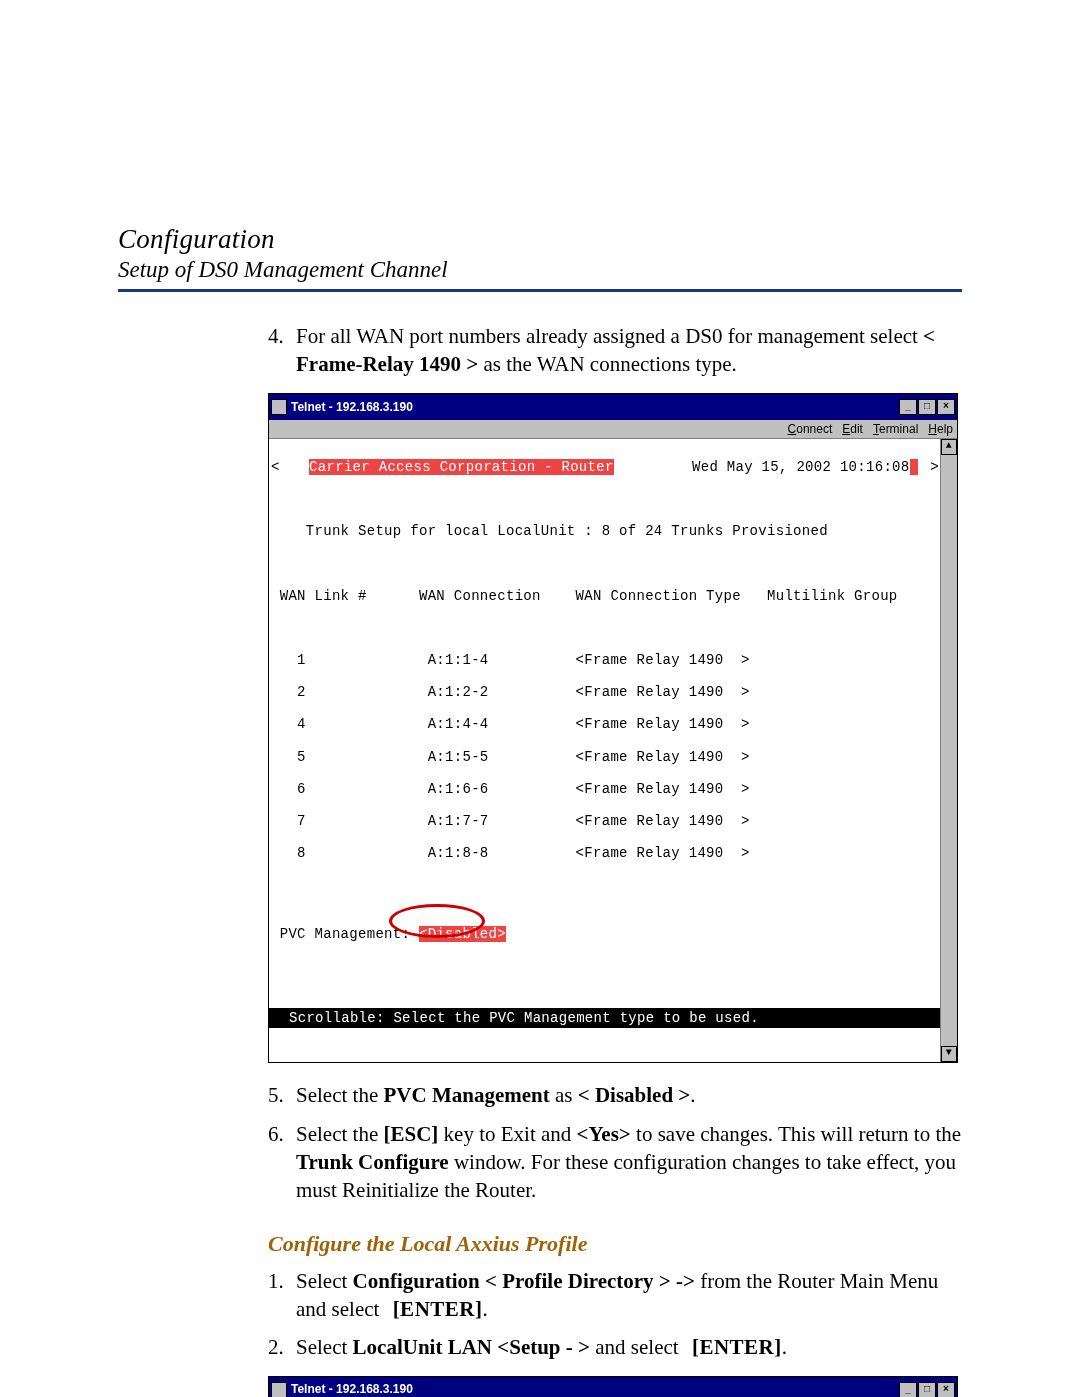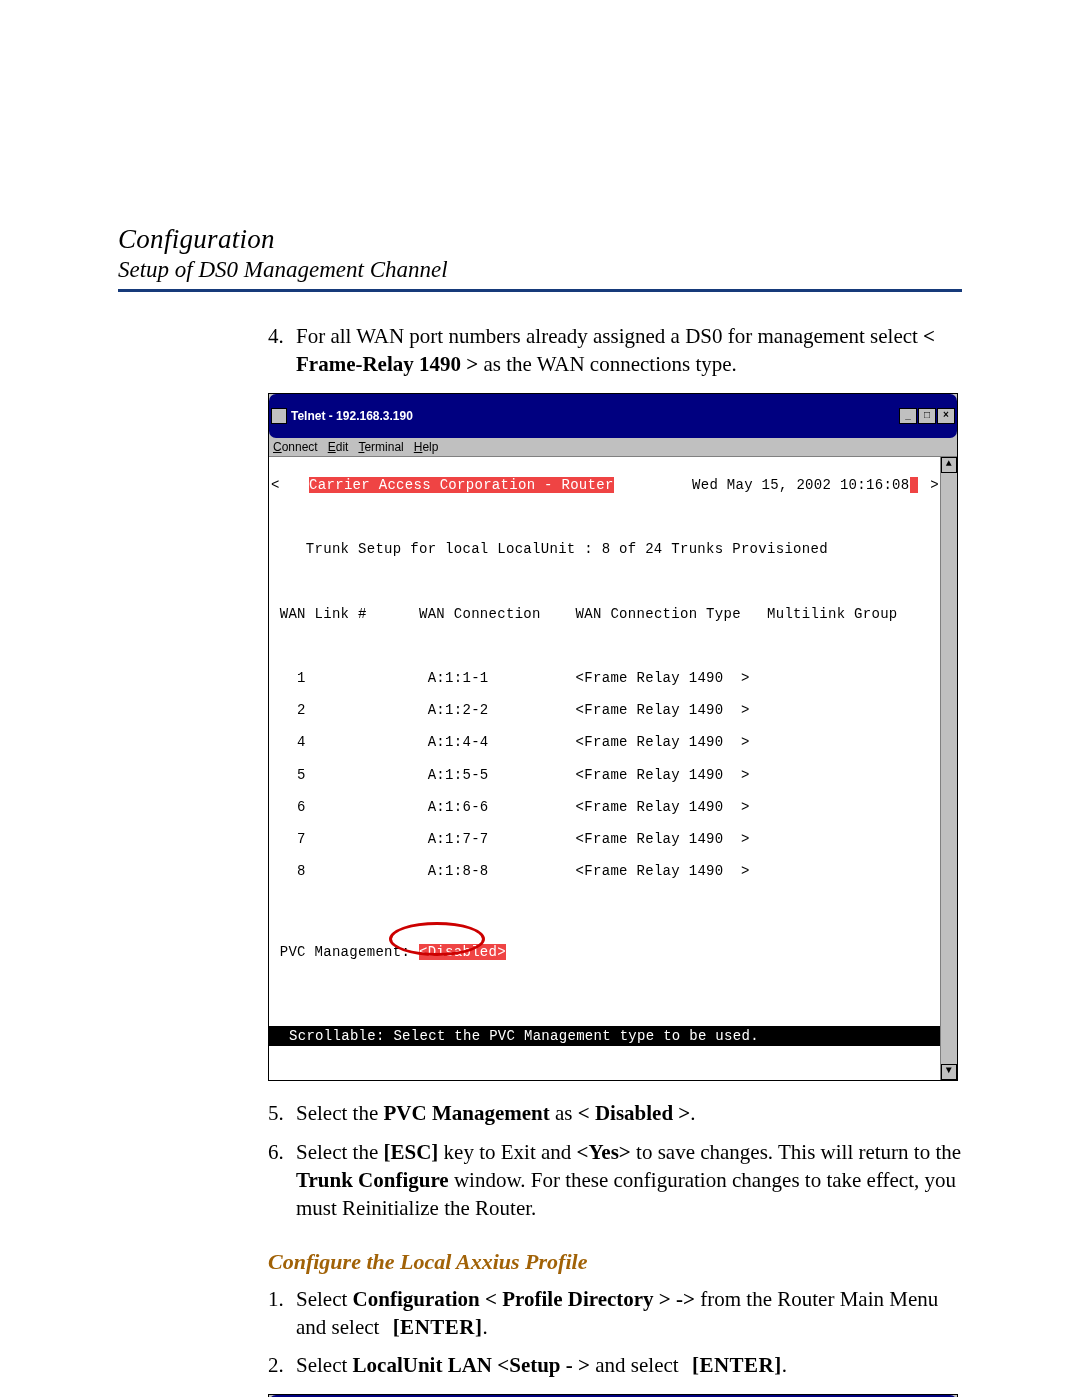--- a/index.html
+++ b/index.html
@@ -74,25 +74,24 @@
     background: #c0c0c0;
     box-sizing: border-box;
     font-size: 12px;
   }
   .titlebar {
     background: #000080;
     color: #fff;
     display: flex;
     align-items: center;
     height: 20px;
-    padding: 12px 2px;
+    padding: 3px 2px;
     font-family: "Trebuchet MS", Arial, sans-serif;
     font-size: 12px;
     font-weight: bold;
-    border-radius: 7px;
   }
   .titlebar .icon {
     width: 14px;
     height: 14px;
     background: #c0c0c0;
     border: 1px solid #000;
     margin-right: 4px;
     display: inline-block;
   }
   .titlebar .title-text { flex: 1; }
@@ -111,20 +110,21 @@
   }
   .menubar {
     background: #c0c0c0;
     color: #000;
     font-family: "Trebuchet MS", Arial, sans-serif;
     font-size: 12px;
     padding: 1px 4px;
     border-bottom: 1px solid #808080;
     display: flex;
     gap: 10px;
+    justify-content: flex-end;
   }
   .menubar span { cursor: default; }
   .menubar u { text-decoration: underline; }
   .term-area {
     background: #fff;
     color: #000;
     font-family: "Courier New", monospace;
     font-size: 14px;
     line-height: 1.15;
     letter-spacing: 0.3px;
@@ -243,21 +243,21 @@
           <div class="sb-btn top">▲</div>
           <div class="sb-btn bot">▼</div>
         </div>
         <div class="term-content">
 <span class="term-flex-row"><span class="left">&lt;</span><span class="mid">   <span class="inv">Carrier Access Corporation - Router</span>         <span>Wed May 15, 2002 10:16:08</span><span class="inv"> </span></span><span class="right">&gt;</span></span>
 <span class="term-row"> </span>
 <span class="term-row">    <span>Trunk Setup for local LocalUnit : 8 of 24 Trunks Provisioned</span></span>
 <span class="term-row"> </span>
 <span class="term-row"> <span>WAN Link #</span>      <span>WAN Connection</span>    <span>WAN Connection Type</span>   <span>Multilink Group</span></span>
 <span class="term-row"> </span>
-<span class="term-row">   <span>1</span>              <span>A:1:1-1</span>          <span>&lt;Frame Relay 1490  &gt;</span></span>
+<span class="term-row">   <span>1</span>              <span>A:1:1-4</span>          <span>&lt;Frame Relay 1490  &gt;</span></span>
 <span class="term-row">   <span>2</span>              <span>A:1:2-2</span>          <span>&lt;Frame Relay 1490  &gt;</span></span>
 <span class="term-row">   <span>4</span>              <span>A:1:4-4</span>          <span>&lt;Frame Relay 1490  &gt;</span></span>
 <span class="term-row">   <span>5</span>              <span>A:1:5-5</span>          <span>&lt;Frame Relay 1490  &gt;</span></span>
 <span class="term-row">   <span>6</span>              <span>A:1:6-6</span>          <span>&lt;Frame Relay 1490  &gt;</span></span>
 <span class="term-row">   <span>7</span>              <span>A:1:7-7</span>          <span>&lt;Frame Relay 1490  &gt;</span></span>
 <span class="term-row">   <span>8</span>              <span>A:1:8-8</span>          <span>&lt;Frame Relay 1490  &gt;</span></span>
 <span class="term-row"> </span>
 <span class="term-row" style="position:relative; display:block;">
  <span>PVC Management: </span><span class="inv">&lt;Disabled&gt;</span>
  <span class="circle" style="left:118px; top:-6px;"></span>

